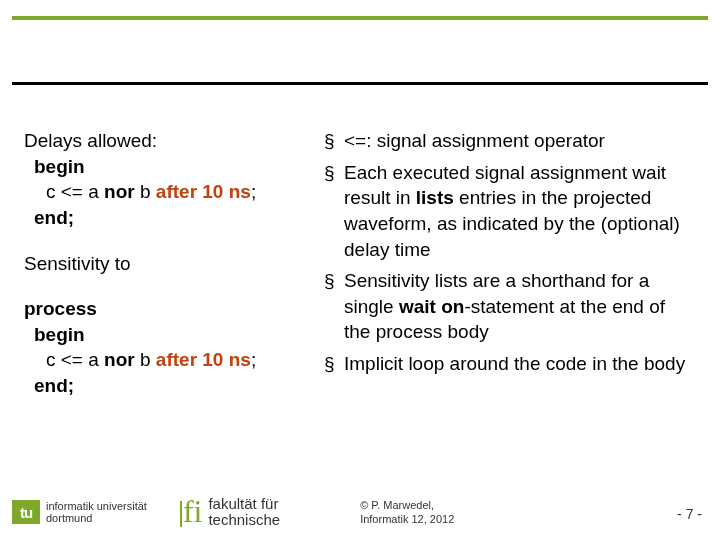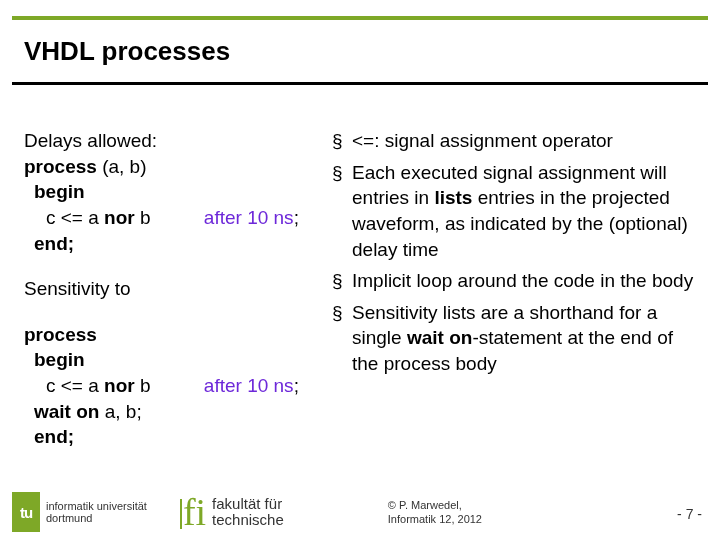--- a/index.html
+++ b/index.html
@@ -1,79 +1,76 @@
 <!DOCTYPE html>
 <html><head>
 <meta charset="utf-8">
 <style>
   * { margin: 0; padding: 0; box-sizing: border-box; }
   html, body { width: 720px; height: 540px; font-family: Arial, Helvetica, sans-serif; background: #fff; color: #000; }
   .slide { width: 720px; height: 540px; position: relative; }
   .top-rule { position: absolute; top: 16px; left: 12px; right: 12px; height: 4px; background: #7ea827; }
   .title { position: absolute; top: 36px; left: 24px; font-size: 26px; font-weight: bold; }
   .title-rule { position: absolute; top: 82px; left: 12px; right: 12px; height: 3px; background: #000; }
-  .body { position: absolute; top: 128px; left: 24px; right: 24px; bottom: 70px; display: flex; gap: 8px; }
+  .body { position: absolute; top: 128px; left: 24px; right: 24px; bottom: 70px; display: flex; }
   .col-left { flex: 0 0 300px; font-size: 19px; line-height: 1.35; }
   .col-right { flex: 1; font-size: 19px; line-height: 1.35; }
   .block { margin-bottom: 20px; }
   .indent1 { padding-left: 10px; }
   .indent2 { padding-left: 22px; }
   .keyword { font-weight: bold; }
-  .red { color: #6d28d9; font-weight: normal; margin-left: 48px; }
+  .red { color: #c2410c; font-weight: bold; }
   .bullets { list-style: none; }
   .bullets li { position: relative; padding-left: 20px; margin-bottom: 6px; }
   .bullets li::before { content: "§"; position: absolute; left: 0; top: 0; }
   .footer { position: absolute; left: 0; right: 0; bottom: 0; height: 56px; display: flex; align-items: center; }
   .tu-logo { display: flex; align-items: center; margin-left: 12px; }
-  .tu-box { width: 28px; height: 40px; background: #7ea827; color: #fff; font-weight: bold; font-size: 15px; display: flex; align-items: center; justify-content: center; margin-right: 6px; letter-spacing: -1px; }
+  .tu-box { width: 28px; height: 24px; background: #7ea827; color: #fff; font-weight: bold; font-size: 15px; display: flex; align-items: center; justify-content: center; margin-right: 6px; letter-spacing: -1px; }
   .tu-text { font-size: 11px; line-height: 1.1; color: #333; }
   .fi-logo { display: flex; align-items: center; margin-left: 36px; }
-  .fi-mark { font-family: Georgia, serif; font-size: 38px; color: #7ea827; font-weight: normal; margin-right: 6px; line-height: 0.8; position: relative; }
+  .fi-mark { font-family: Georgia, serif; font-size: 32px; color: #7ea827; font-weight: normal; margin-right: 6px; line-height: 0.8; position: relative; }
   .fi-bar { position: absolute; left: -3px; top: 2px; bottom: -2px; width: 2px; background: #7ea827; }
   .fi-text { font-size: 15px; line-height: 1.1; color: #333; }
-  .copyright { font-size: 11px; line-height: 1.3; color: #333; margin-left: 104px; }
+  .copyright { font-size: 11px; line-height: 1.3; color: #333; margin-left: 80px; }
   .pagenum { position: absolute; right: 18px; bottom: 18px; font-size: 14px; color: #333; }
 </style>
 </head>
 <body>
 
 <div class="slide">
   <div class="top-rule"></div>
-  <div class="title">VHDL processes</div>
   <div class="title-rule"></div>
 
   <div class="body">
     <div class="col-left">
 
       <div class="block">
         <div>Delays allowed:</div>
-        <div><span class="keyword">process</span><span> (a, b)</span></div>
         <div class="indent1 keyword">begin</div>
         <div class="indent2"><span>c &lt;= a </span><span class="keyword">nor</span><span> b </span><span class="red">after 10 ns</span><span>;</span></div>
         <div class="indent1 keyword">end;</div>
       </div>
 
       <div class="block">Sensitivity to</div>
 
       <div class="block">
         <div class="keyword">process</div>
         <div class="indent1 keyword">begin</div>
         <div class="indent2"><span>c &lt;= a </span><span class="keyword">nor</span><span> b </span><span class="red">after 10 ns</span><span>;</span></div>
-        <div class="indent1"><span class="keyword">wait on</span><span> a, b;</span></div>
         <div class="indent1 keyword">end;</div>
       </div>
 
     </div>
 
     <div class="col-right">
       <ul class="bullets">
         <li>&lt;=: signal assignment operator</li>
-        <li><span>Each executed signal assignment will entries in </span><span class="keyword">lists</span><span> entries in the projected waveform, as indicated by the (optional) delay time</span></li>
+        <li><span>Each executed signal assignment wait result in </span><span class="keyword">lists</span><span> entries in the projected waveform, as indicated by the (optional) delay time</span></li>
+        <li><span>Sensitivity lists are a shorthand for a single </span><span class="keyword">wait on</span><span>-statement at the end of the process body</span></li>
         <li>Implicit loop around the code in the body</li>
-        <li><span>Sensitivity lists are a shorthand for a single </span><span class="keyword">wait on</span><span>-statement at the end of the process body</span></li>
       </ul>
     </div>
   </div>
 
   <div class="footer">
     <div class="tu-logo">
       <div class="tu-box">tu</div>
       <div class="tu-text">
         <div>informatik universität</div>
         <div>dortmund</div>

